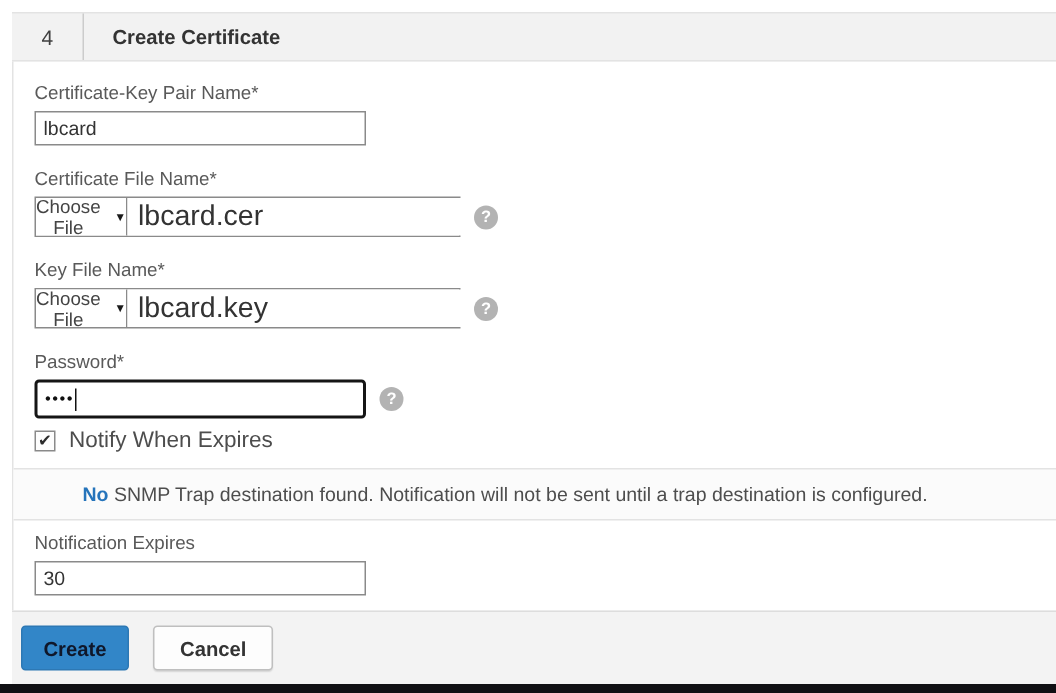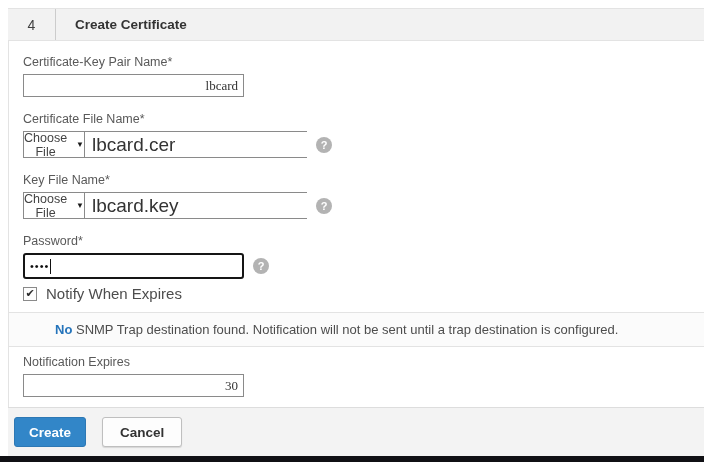--- a/index.html
+++ b/index.html
@@ -49,26 +49,25 @@
     font-size: 12.5px;
     color: #595959;
     display: block;
     margin-bottom: 5px;
   }
   .text-input {
     width: 221px;
     height: 23px;
     border: 1px solid #8a8a8a;
     background: #ffffff;
-    font-family: Liberation Serif, serif;
+    font-family: Liberation Sans, sans-serif;
     font-size: 13px;
     color: #333333;
     padding: 0 5px;
     outline: none;
-    text-align: right;
   }
 
   .row { display: flex; align-items: center; }
 
   
   .file-control {
     display: flex;
     align-items: stretch;
     width: 284px;
     height: 27px;
@@ -184,21 +183,21 @@
   .btn {
     font-family: "Liberation Sans", "DejaVu Sans", sans-serif;
     font-size: 13.5px;
     font-weight: bold;
     height: 30px;
     border-radius: 3px;
     cursor: pointer;
   }
   .btn-primary {
     background: #3286c8;
-    color: #ffffff;
+    color: #0f172a;
     border: 1px solid #2d78b4;
     padding: 0 14px;
   }
   .btn-secondary {
     background: #fdfdfd;
     color: #333333;
     border: 1px solid #bfbfbf;
     padding: 0 17px;
     margin-left: 16px;
     box-shadow: 0 1px 1px rgba(0,0,0,0.12);

